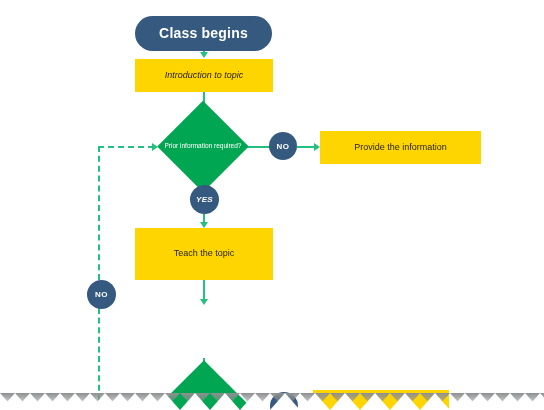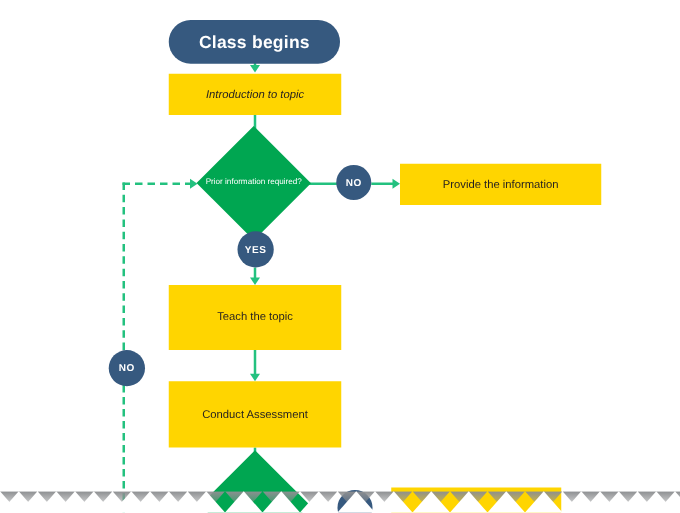--- a/index.html
+++ b/index.html
@@ -181,33 +181,32 @@
 
   <div class="node-decision-wrap" style="left:158px; top:122px; width:90px; height:49px;">
     <div class="node-decision-shape" style="transform: rotate(45deg) scale(0.72, 1.32);"></div>
     <div class="node-decision-label">Prior information required?</div>
   </div>
 
   <div class="node node-process" style="left:320px; top:131px; width:161px; height:33px;">Provide the information</div>
 
   <div class="node node-process" style="left:135px; top:228px; width:138px; height:52px;">Teach the topic</div>
 
-  <div class="node node-process" style="left:135px; top:305px; width:138px; height:53px;">Conduct Assessment</div>
 
   <div class="node-decision-wrap" style="left:173px; top:373px; width:62px; height:62px;">
     <div class="node-decision-shape"></div>
   </div>
 
   <div class="node node-process" style="left:313px; top:390px; width:136px; height:24px;"></div>
 
   <div class="badge" style="left:270px; top:392px; width:28px; height:28px;"></div>
 
   <div class="badge" style="left:269px; top:132px; width:28px; height:28px;">NO</div>
 
-  <div class="badge" style="left:190px; top:185px; width:29px; height:29px;">YES</div>
+  <div class="badge" style="left:190px; top:185px; width:29px; height:29px;font-style:italic;">YES</div>
 
   <div class="badge" style="left:87px; top:280px; width:29px; height:29px;">NO</div>
 
   <div id="torn-edge">
       <div class="tooth-shade" style="left: 0px;"></div>
       <div class="tooth" style="left: 0px;"></div>
       <div class="tooth-shade" style="left: 30px;"></div>
       <div class="tooth" style="left: 30px;"></div>
       <div class="tooth-shade" style="left: 60px;"></div>
       <div class="tooth" style="left: 60px;"></div>

